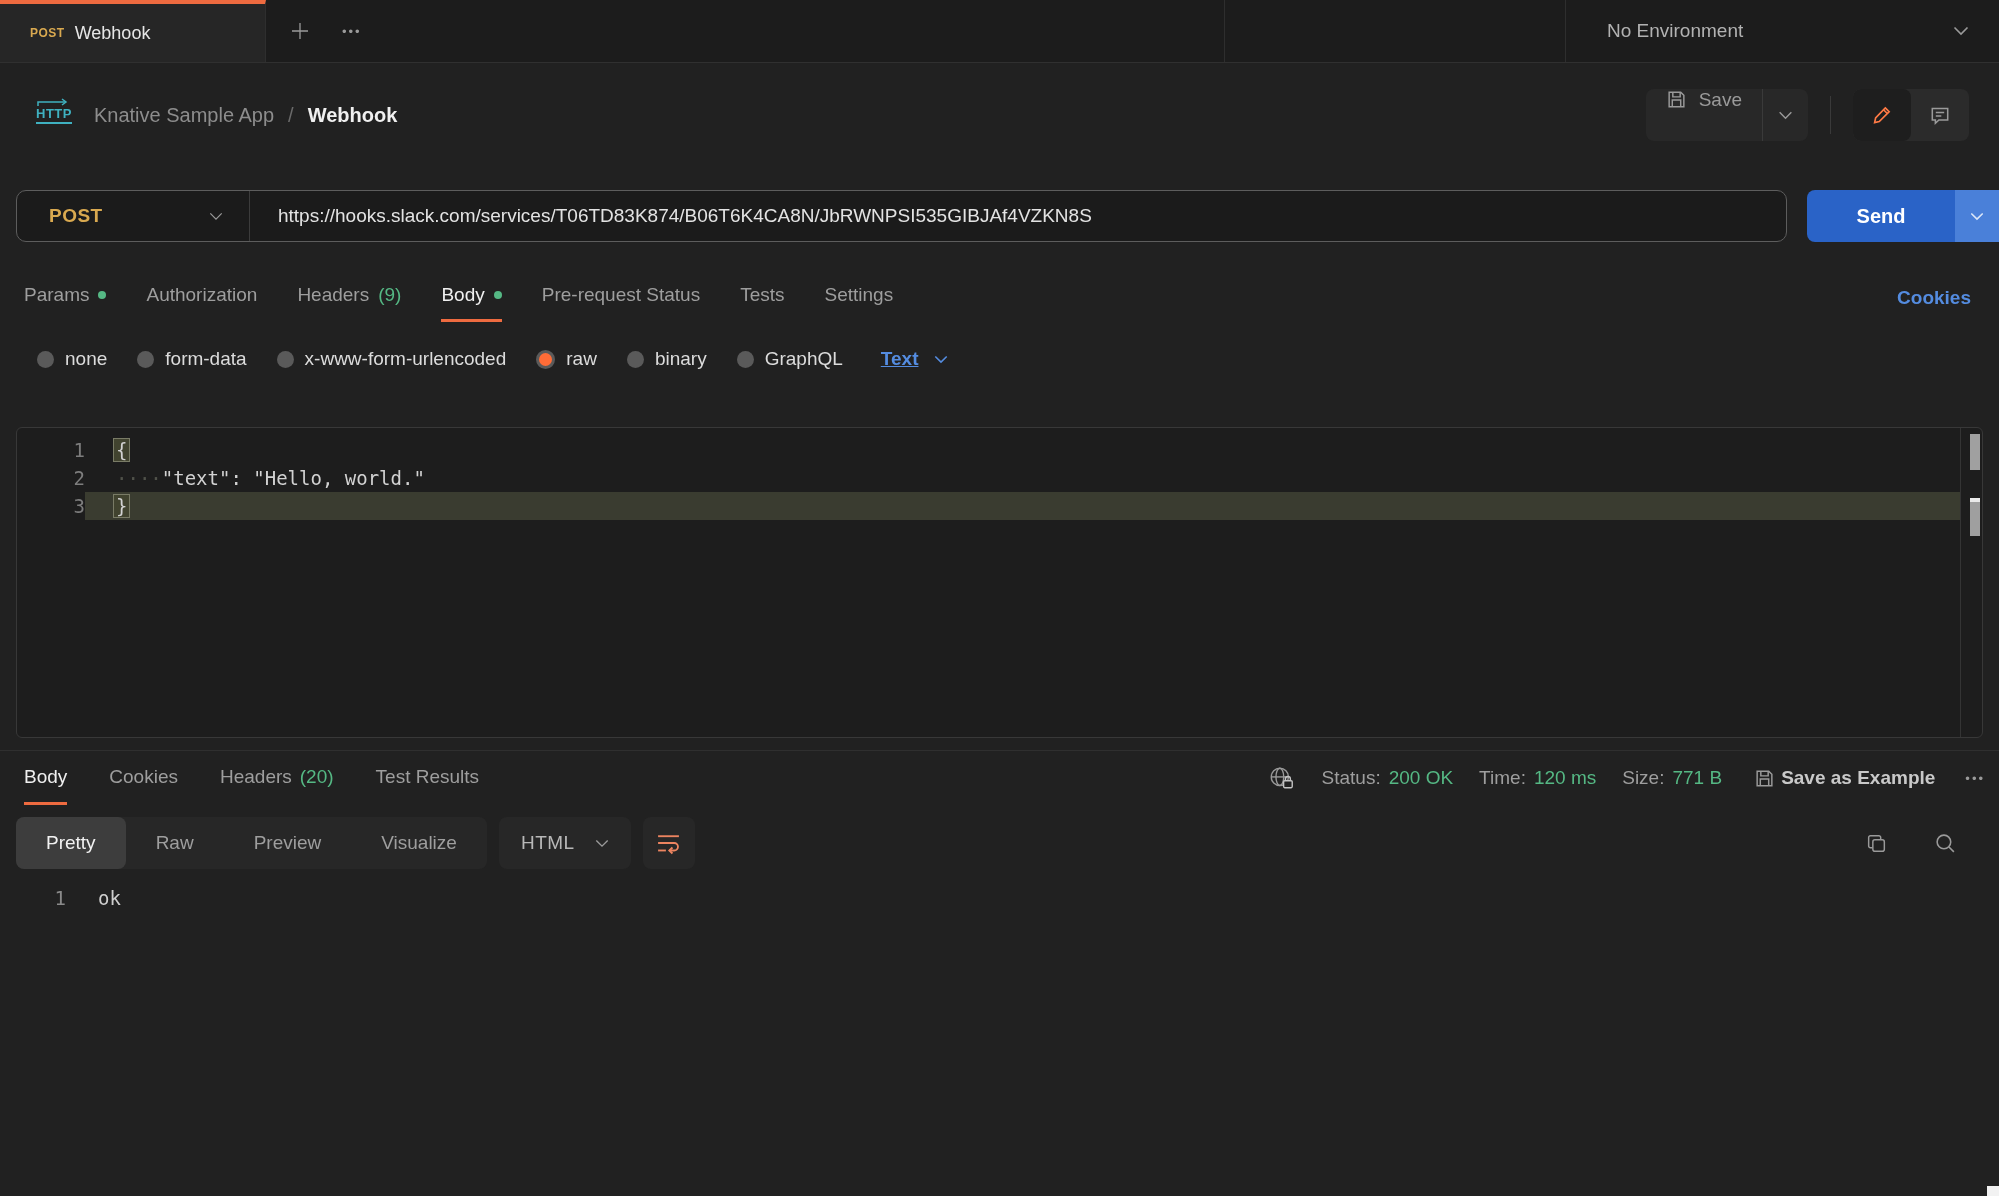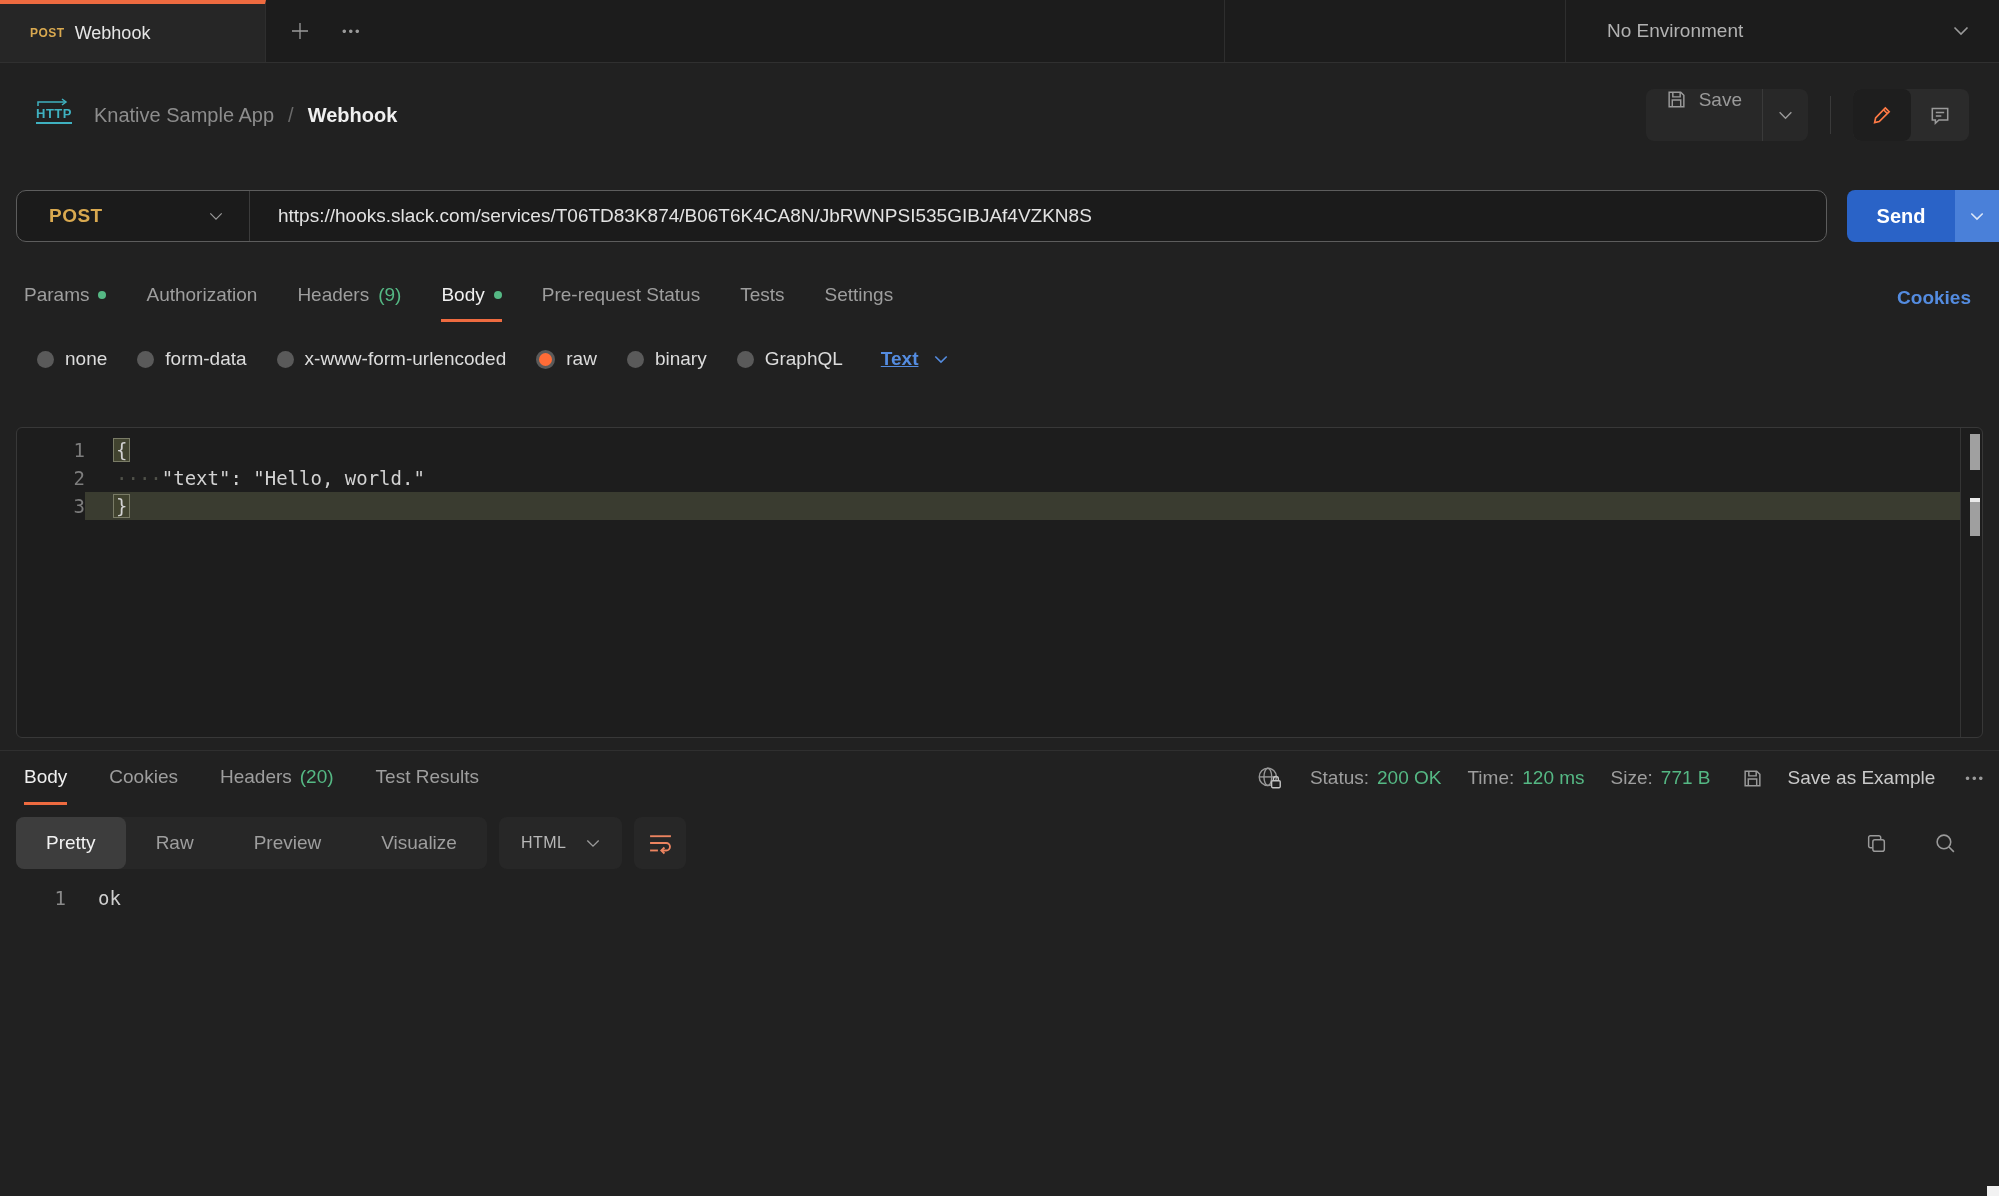--- a/index.html
+++ b/index.html
@@ -65,21 +65,21 @@
     flex:1; border:1px solid #5d5d5d; border-radius:10px; background:#1b1b1b;
     display:flex; align-items:center; margin-right:20px;
   }
   .method-btn {
     width:232px; display:flex; align-items:center; justify-content:space-between;
     padding:0 26px 0 32px; background:none; border:none; cursor:pointer; height:100%;
   }
   .method-label { color:#d9a950; font-weight:700; font-size:19px; letter-spacing:.5px; }
   .url-vdiv { width:1px; align-self:stretch; background:#3c3c3c; }
   .url-text { padding-left:28px; color:#e3e3e3; font-size:19px; white-space:nowrap; overflow:hidden; }
-  .send-split { display:flex; width:152px; border-radius:8px 0 0 8px; overflow:hidden; }
+  .send-split { display:flex; width:192px; border-radius:8px 0 0 8px; overflow:hidden; }
   .send-main { flex:1; background:#2a63c7; color:#ffffff; font-weight:700; font-size:20px; border:none; cursor:pointer; font-family:inherit; }
   .send-caret { width:44px; background:#4a80d9; border:none; color:#dce7f8; display:flex; align-items:center; justify-content:center; cursor:pointer; }
 
   
   .req-tabs { display:flex; align-items:flex-end; padding:0 28px 0 24px; margin-top:42px; }
   .rtab { display:flex; align-items:center; gap:9px; color:#9e9e9e; font-size:19px;
           padding-bottom:13px; border-bottom:3px solid transparent; margin-right:40px; cursor:pointer; }
   .rtab.active { color:#f0f0f0; border-bottom-color:#ee6b40; }
   .dot-green { width:8px; height:8px; border-radius:50%; background:#55b884; }
   .count-green { color:#55b884; }
@@ -114,31 +114,31 @@
   
   .section-divider { height:1px; background:#2f2f2f; margin-top:12px; }
   .resp-header { display:flex; align-items:flex-end; padding:14px 14px 0 24px; }
   .resp-tabs { display:flex; align-items:flex-end; }
   .resp-tab { color:#9e9e9e; font-size:19px; padding-bottom:14px; border-bottom:3px solid transparent; margin-right:42px; cursor:pointer; display:flex; gap:8px; }
   .resp-tab.active { color:#f0f0f0; border-bottom-color:#ee6b40; }
   .resp-meta { flex:1; display:flex; align-items:center; justify-content:flex-end; gap:14px; padding-bottom:14px; }
   .meta-pair { display:flex; gap:8px; margin-left:12px; }
   .meta-label { color:#9e9e9e; }
   .meta-value { color:#55b884; }
-  .save-example { display:flex; align-items:center; gap:24px; margin-left:18px; background:none; border:none; color:#c9c9c9; font-size:19px; cursor:pointer; font-family:inherit; }
+  .save-example { display:flex; align-items:center; gap:6px; margin-left:18px; background:none; border:none; color:#c9c9c9; font-size:19px; cursor:pointer; font-family:inherit;font-weight:bold; }
   .resp-more { margin-left:16px; }
 
   
   .resp-toolbar { display:flex; align-items:center; margin:12px 0 0 16px; height:52px; }
   .seg { display:flex; background:#272727; border-radius:8px; height:52px; }
   .seg-cell { padding:0 30px; display:flex; align-items:center; color:#9e9e9e; font-size:19px; background:none; border:none; cursor:pointer; font-family:inherit; border-radius:8px; }
   .seg-cell.active { background:#3d3d3d; color:#f2f2f2; }
   .fmt-select { margin-left:12px; height:52px; background:#272727; border:none; border-radius:8px;
                 display:flex; align-items:center; gap:20px; padding:0 22px; cursor:pointer; }
-  .fmt-label { color:#b8b8b8; font-size:16px; letter-spacing:.5px; }
+  .fmt-label { color:#b8b8b8; font-size:19px; letter-spacing:.5px; }
   .wrap-btn { margin-left:12px; width:52px; height:52px; background:#272727; border:none; border-radius:8px;
               display:flex; align-items:center; justify-content:center; cursor:pointer; }
   .resp-toolbar-spacer { flex:1; }
   .resp-tool-icons { display:flex; align-items:center; gap:46px; padding-right:42px; }
 
   
   .resp-body { margin-top:14px; font-family:"DejaVu Sans Mono", monospace; font-size:19px; }
   .resp-line { display:flex; height:30px; line-height:30px; }
   .resp-gutter { width:66px; text-align:right; color:#8a8a8a; flex:none; }
   .resp-code { padding-left:32px; color:#cfcfcf; white-space:pre; }

